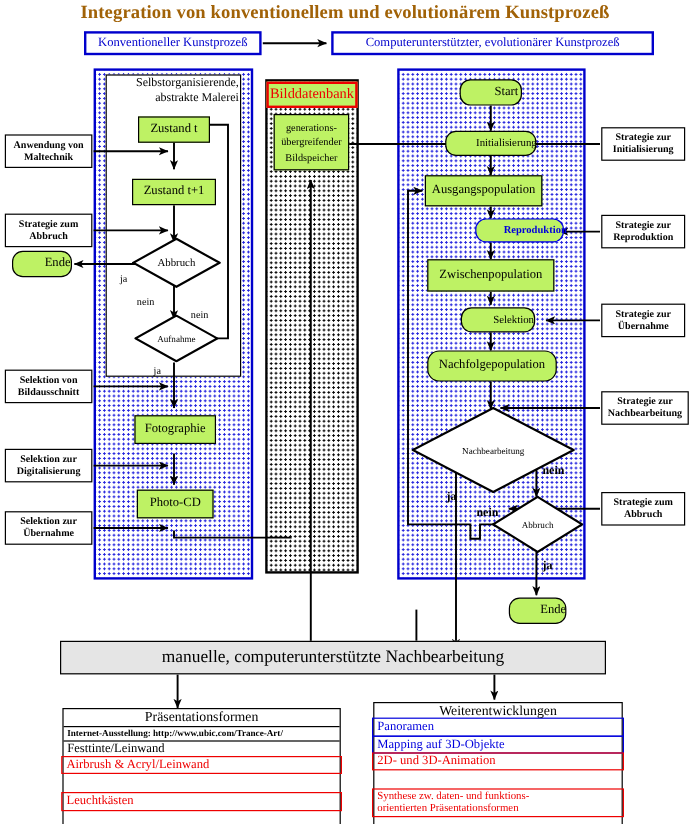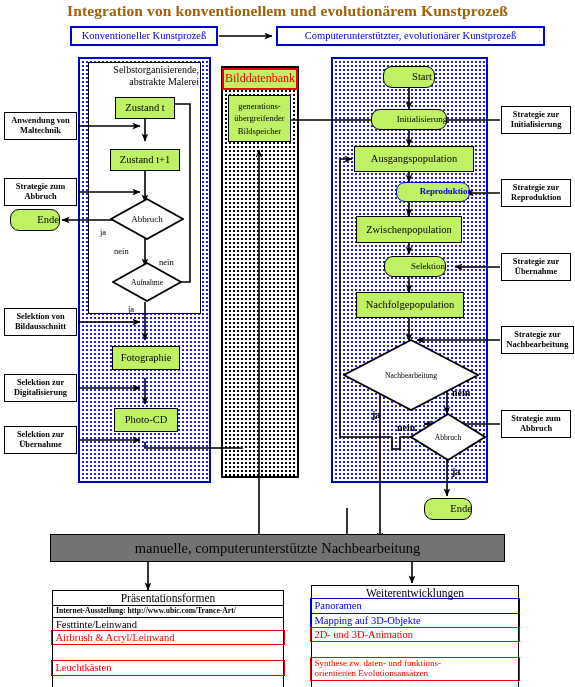--- a/index.html
+++ b/index.html
@@ -46,21 +46,21 @@
   .diamond.small .dlabel{font-size:7.6px;}
 
   
   #wires{position:absolute;left:0;top:0;width:575px;height:687px;}
 
   
   .elabel{font-size:8.5px;font-family:"Liberation Serif",serif;}
   .elabel.bold{font-weight:bold;font-size:10px;}
 
   
-  #nachbar{border:1.8px solid #000;background:#737373;display:flex;
+  #nachbar{border:1.8px solid #000;background:#e5e5e5;display:flex;
       align-items:center;justify-content:center;font-size:14.5px;}
 
   
   .tbl{border:1.6px solid #000;background:#fff;}
   .tbl .trow{border-top:1.6px solid #000;font-size:10.5px;padding:1px 3px;
              line-height:1.12;white-space:nowrap;overflow:hidden;}
   .tbl .thead{font-size:11.5px;text-align:center;padding:1px 3px;border-top:none;}
   .trow.red{border:1.6px solid #ee0000;color:#ee0000;margin:-1.6px -1.6px 16px -1.6px;}
   .trow.blue{border:1.6px solid #0000dd;color:#0000dd;margin:-1.6px -1.6px 0 -1.6px;}
   .trow.tiny{font-size:7.6px;font-weight:bold;}
@@ -189,29 +189,29 @@
 <div class="abs node red-node" style="left:222px;top:68px;width:76px;height:22px;border-width:2px;font-size:12px;">Bilddatenbank</div>
 
 <div class="abs node" style="left:228px;top:95px;width:63px;height:47px;white-space:pre-line;font-size:8.6px;line-height:1.45;">generations-
 übergreifender
 Bildspeicher</div>
 
 <div class="abs node stadium" style="left:383px;top:66px;width:52px;height:22px;">Start</div>
 
 <div class="abs node stadium" style="left:371px;top:109px;width:76px;height:21px;font-size:9px;">Initialisierung</div>
 
-<div class="abs node" style="left:354px;top:146px;width:120px;height:26px;font-family:Liberation Serif, serif;">Ausgangspopulation</div>
+<div class="abs node" style="left:354px;top:146px;width:98px;height:26px;font-family:Liberation Serif, serif;">Ausgangspopulation</div>
 
 <div class="abs node stadium blue-node" style="left:396px;top:182px;width:74px;height:20px;font-size:8.8px;font-weight:bold;border-width:1.8px;">Reproduktion</div>
 
 <div class="abs node" style="left:356px;top:216px;width:106px;height:27px;">Zwischenpopulation</div>
 
 <div class="abs node stadium" style="left:384px;top:256px;width:62px;height:21px;font-size:9px;">Selektion</div>
 
-<div class="abs node" style="left:356px;top:292px;width:108px;height:26px;">Nachfolgepopulation</div>
+<div class="abs node" style="left:356px;top:292px;width:108px;height:26px;border-radius:10px;">Nachfolgepopulation</div>
 
 <div class="diamond small" style="left:343px;top:339px;width:136px;height:72px;">
   <svg width="136" height="72" viewBox="0 0 136 72">
       <polygon points="68,1 135,36 68,71 1,36" fill="#fff" stroke="#000" stroke-width="1.8"></polygon>
     </svg>
   <div class="dlabel">Nachbearbeitung</div>
 </div>
 
 <div class="diamond small" style="left:410px;top:413px;width:76px;height:48px;">
   <svg width="76" height="48" viewBox="0 0 76 48">
@@ -247,14 +247,14 @@
   <div class="trow red">Airbrush &amp;  Acryl/Leinwand</div>
   <div class="trow red">Leuchtkästen</div>
 </div>
 
 <div class="abs tbl" style="left:311px;top:585px;width:208px;">
   <div class="thead">Weiterentwicklungen</div>
   <div class="trow blue">Panoramen</div>
   <div class="trow blue">Mapping auf 3D-Objekte</div>
   <div class="trow red">2D- und 3D-Animation</div>
   <div class="trow red two" style="white-space:pre-line;">Synthese zw. daten- und funktions-
-orientierten  Evolutionsansätzen</div>
+orientierten  Präsentationsformen</div>
 </div>
 
 </body></html>

